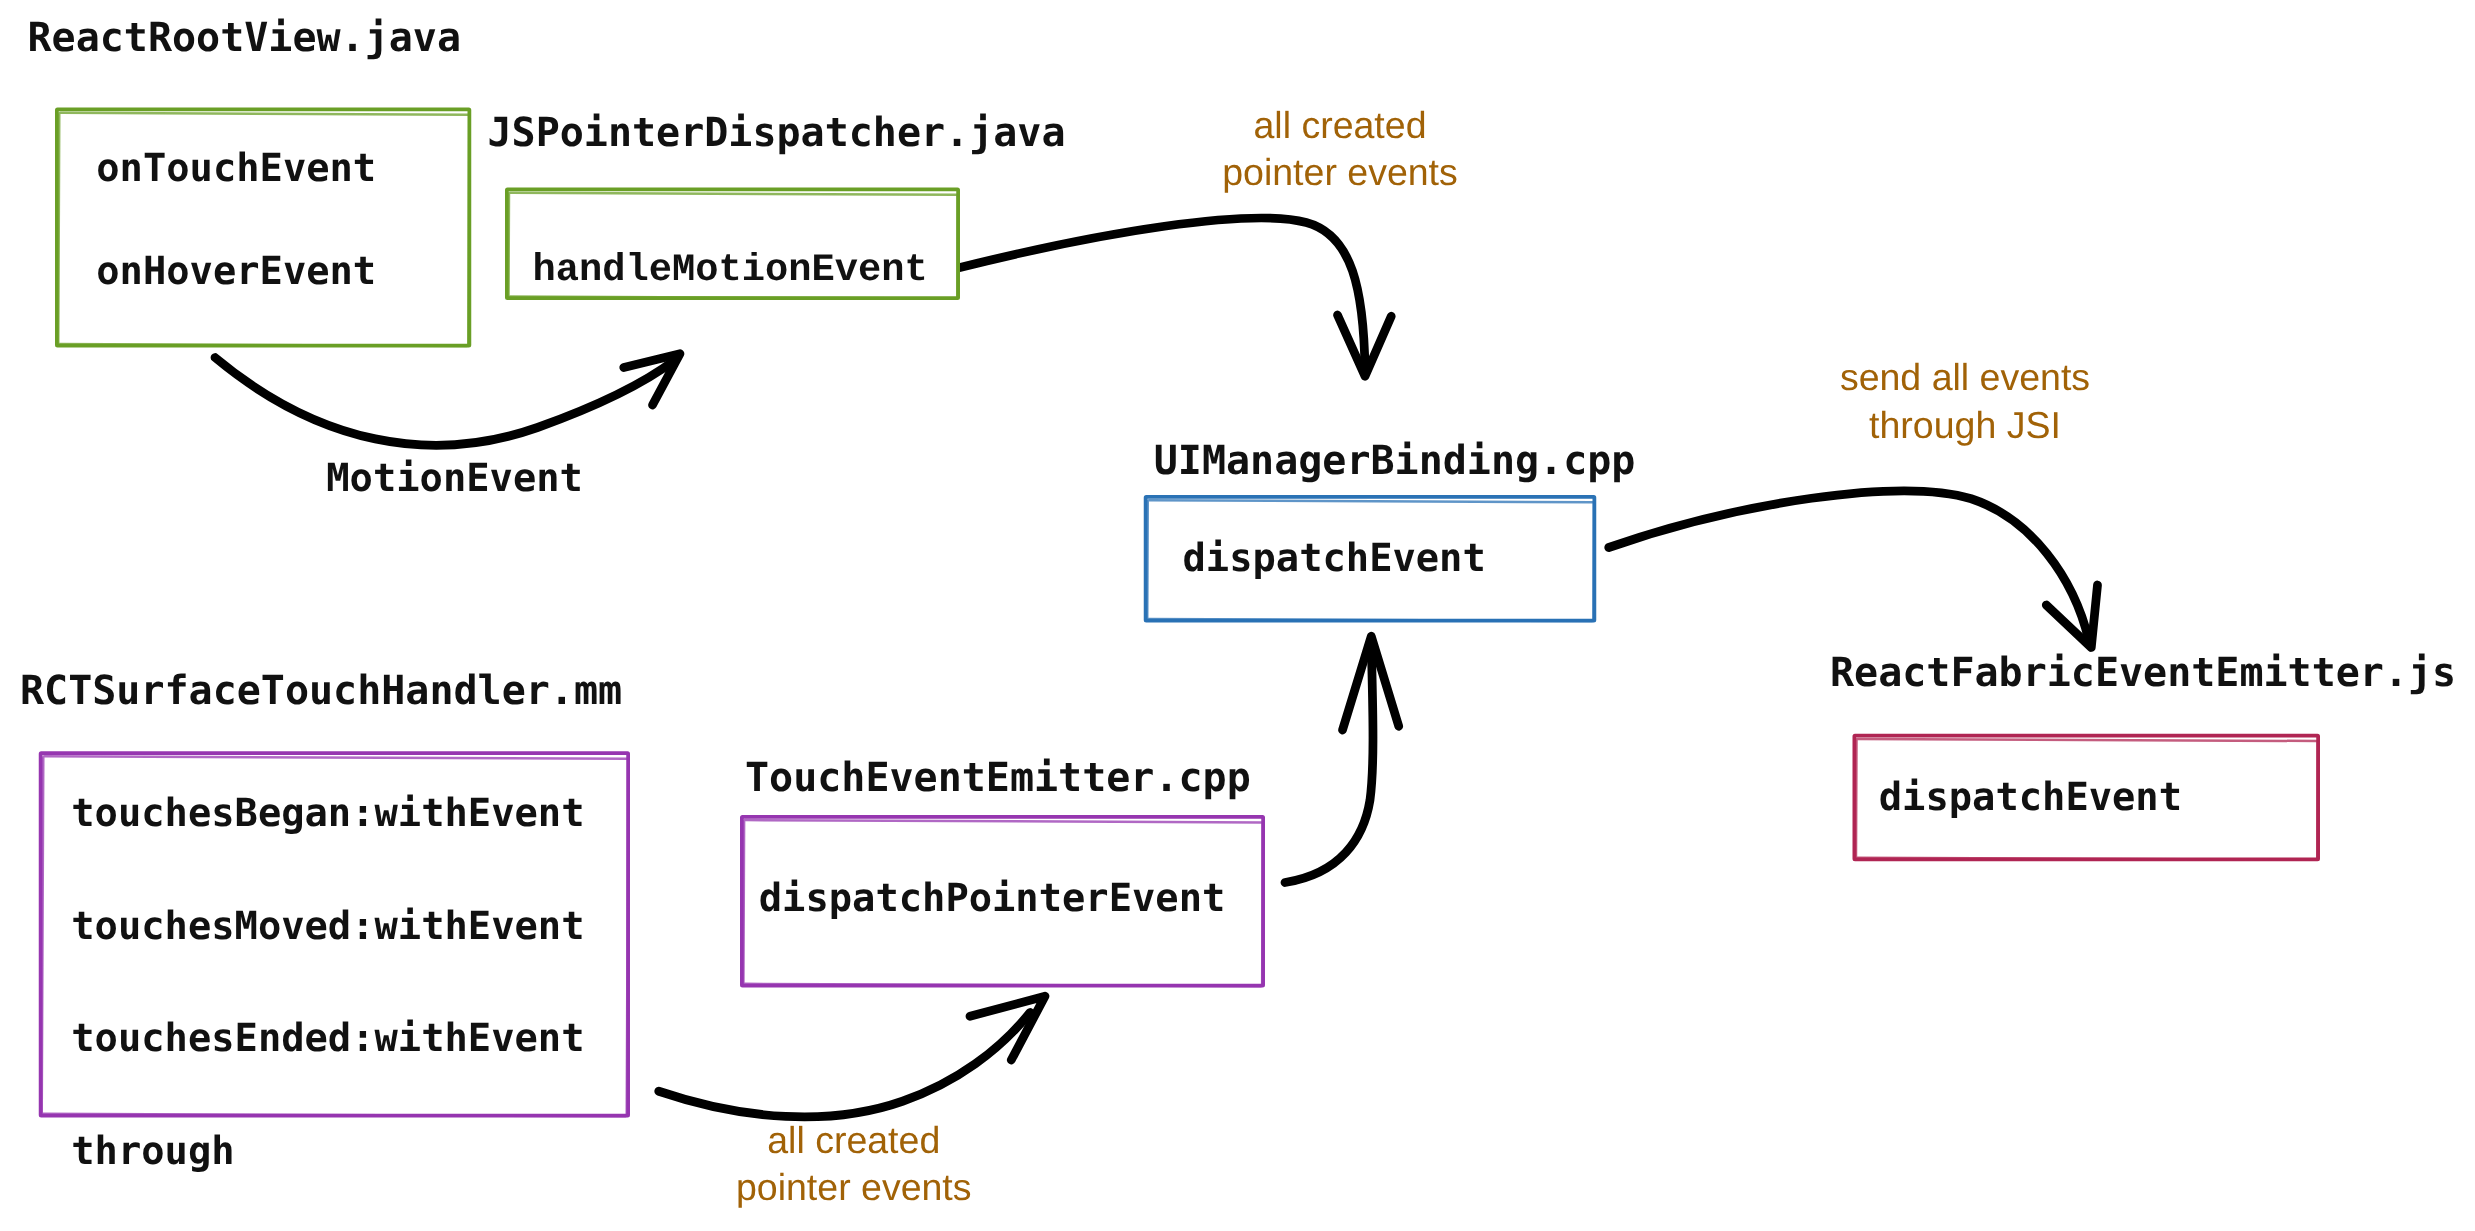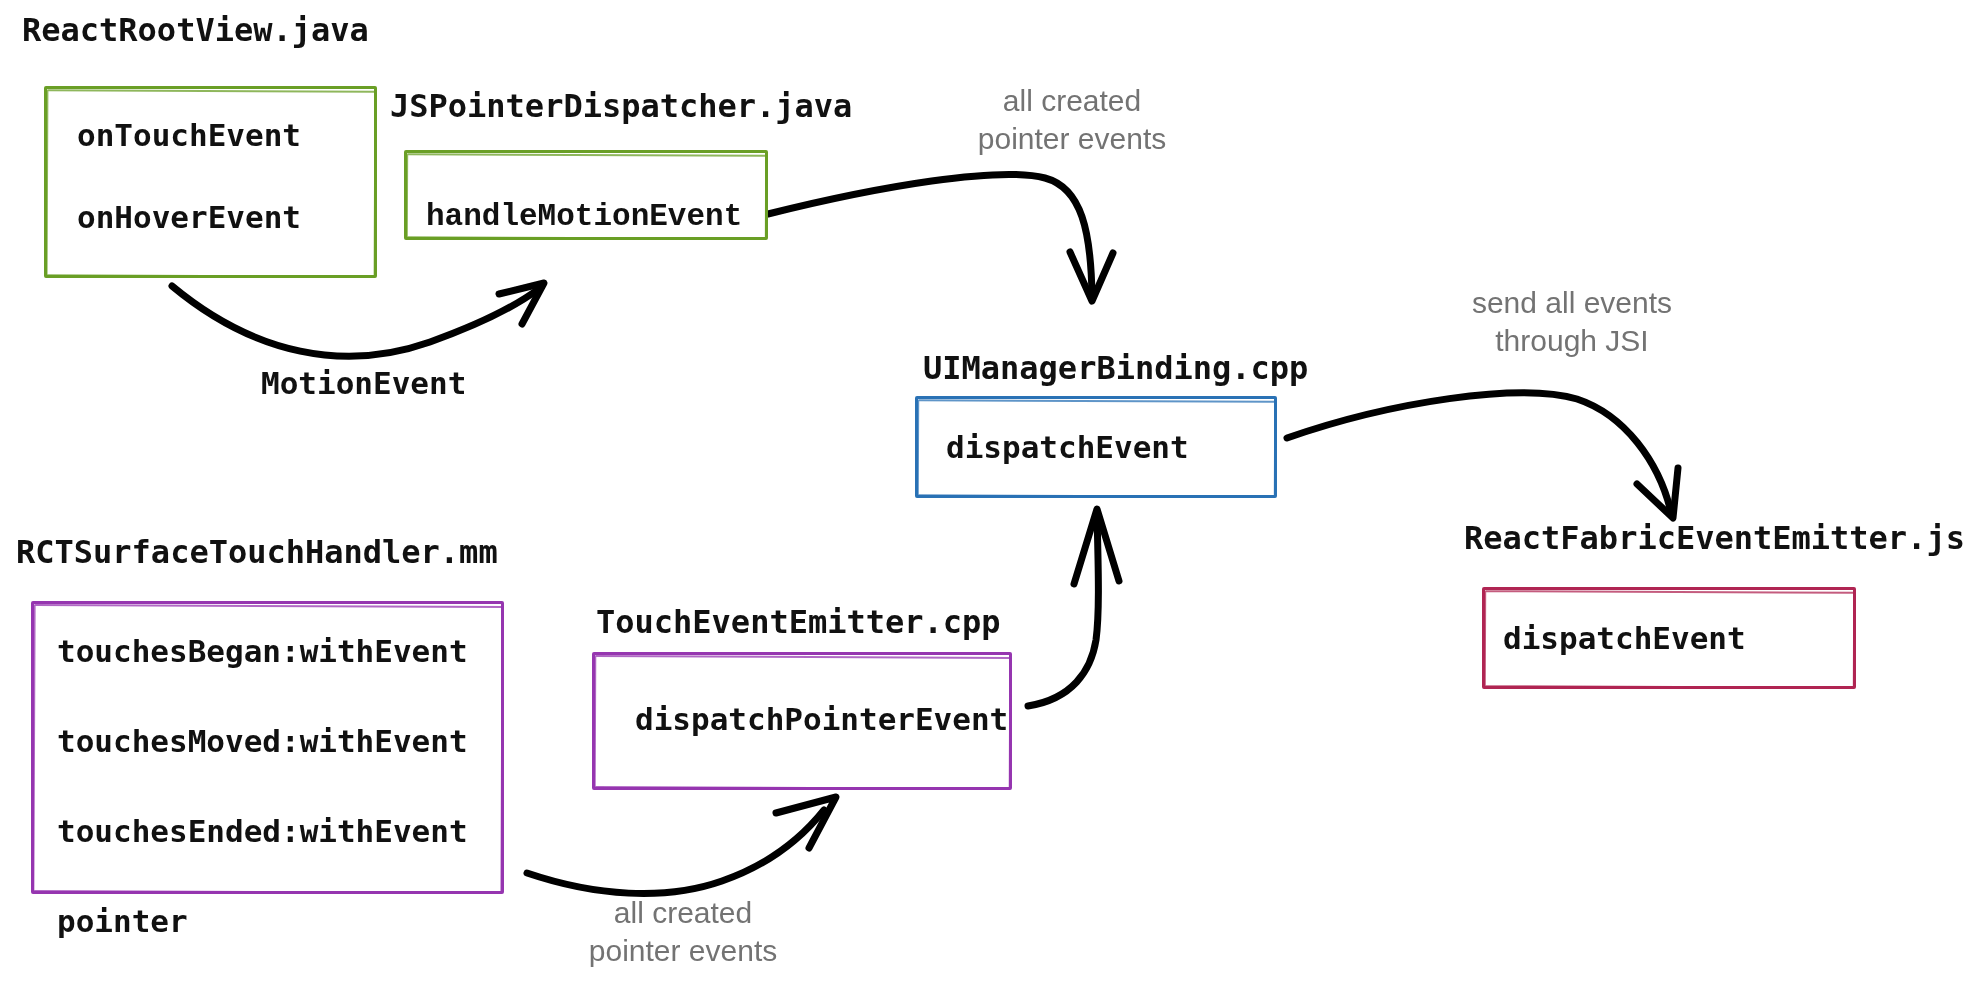--- a/index.html
+++ b/index.html
@@ -23,21 +23,21 @@
   .method{
     font-weight:bold;font-size:31px;line-height:40px;color:#111111;white-space:nowrap;
   }
   .method + .method{margin-top:42px;}
   .n-rct .method + .method{margin-top:50px;}
   .node-title{
     position:absolute;font-weight:bold;font-size:32px;line-height:32px;color:#111111;white-space:nowrap;
   }
   .edge-label-sans{
     position:absolute;font-family:"Liberation Sans","DejaVu Sans",sans-serif;
-    font-size:30px;line-height:38px;color:#737373;text-align:center;
+    font-size:30px;line-height:38px;color:#a16207;text-align:center;
     white-space:pre-line;transform:translateX(-50%);
   }
   .edge-label-mono{
     position:absolute;font-weight:bold;font-size:31px;line-height:34px;color:#111111;white-space:nowrap;
   }
 </style>
 </head>
 <body>
 
 <div class="canvas">
@@ -89,25 +89,25 @@
   <div class="node-title" style="left:1464px;top:522px;">ReactFabricEventEmitter.js</div>
   <div class="node" style="left: 1482px; top: 587px; width: 374px; height: 102px; padding: 28px 0px 0px 18px; color: rgb(176, 37, 83);">
     <div class="method">dispatchEvent</div>
   </div>
 
   <div class="node-title" style="left:16px;top:536px;">RCTSurfaceTouchHandler.mm</div>
   <div class="node n-rct" style="left: 31px; top: 601px; width: 473px; height: 293px; padding: 27px 0px 0px 23px; color: rgb(150, 54, 176);">
     <div class="method">touchesBegan:withEvent</div>
     <div class="method">touchesMoved:withEvent</div>
     <div class="method">touchesEnded:withEvent</div>
-    <div class="method">pointer</div>
+    <div class="method">through</div>
   </div>
 
   <div class="node-title" style="left:596px;top:606px;">TouchEventEmitter.cpp</div>
-  <div class="node" style="left: 592px; top: 652px; width: 420px; height: 138px; padding: 44px 0px 0px 40px; color: rgb(150, 54, 176);">
+  <div class="node" style="left: 592px; top: 652px; width: 420px; height: 138px; padding: 44px 0px 0px 12px; color: rgb(150, 54, 176);">
     <div class="method">dispatchPointerEvent</div>
   </div>
 
   <div class="edge-label-mono" style="left:261px;top:366px;text-align:center;">MotionEvent</div>
 
   <div class="edge-label-sans" style="left:1072px;top:82px;">all created
 pointer events</div>
 
   <div class="edge-label-sans" style="left:1572px;top:284px;">send all events
 through JSI</div>

